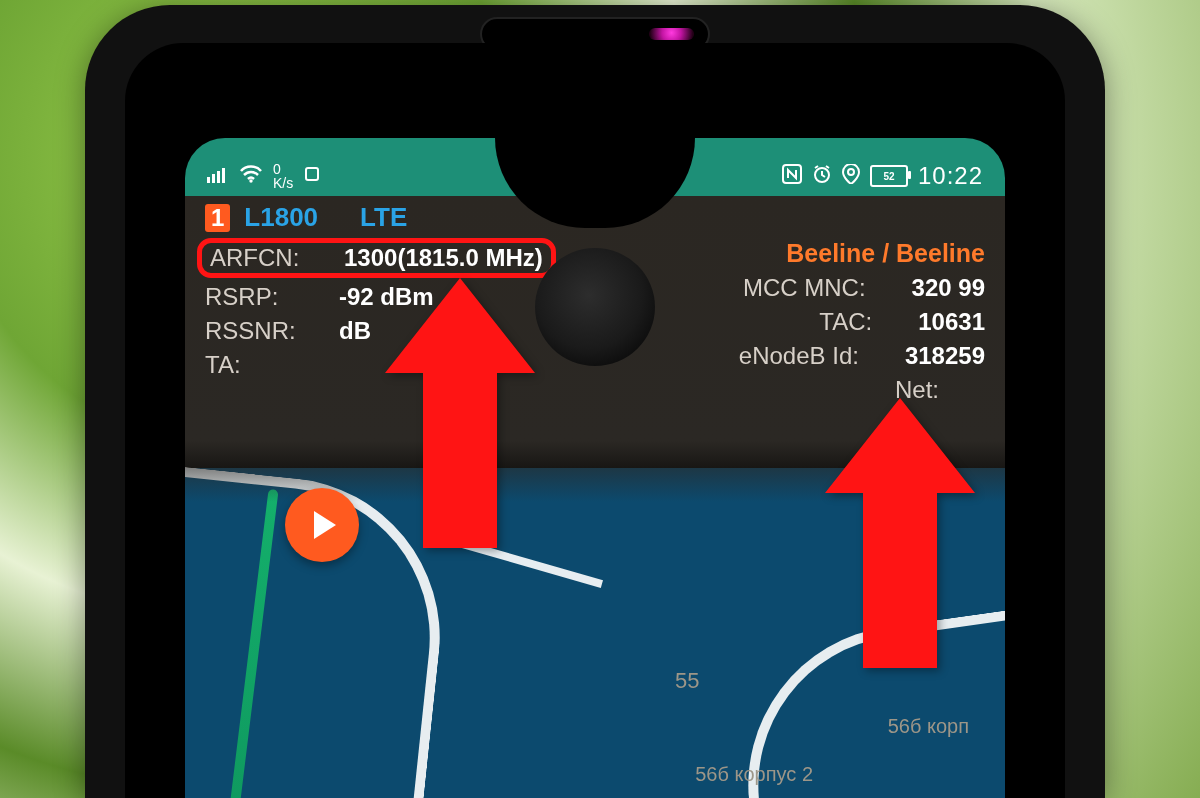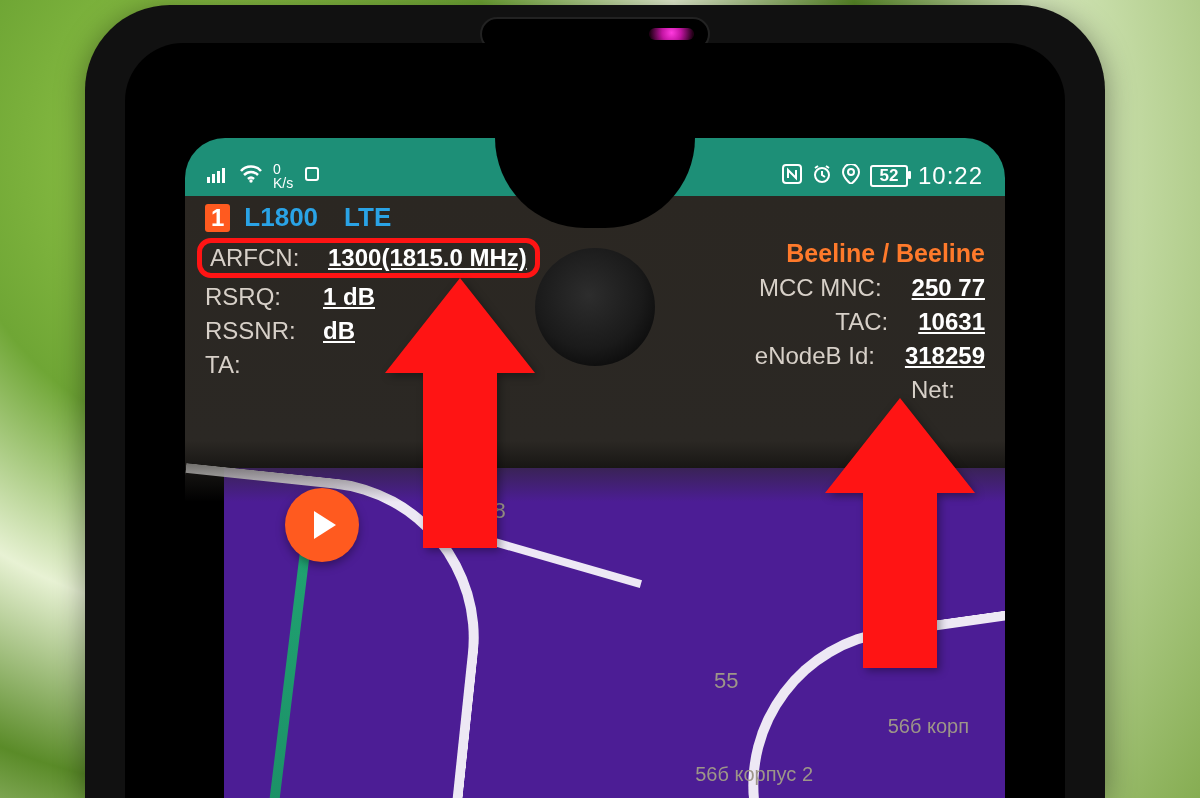--- a/index.html
+++ b/index.html
@@ -69,21 +69,21 @@
     position:relative;z-index:10;
   }
   .sb-left,.sb-right{display:flex;align-items:center;gap:10px;}
   .sb-left .speed{display:flex;flex-direction:column;line-height:0.95;font-size:14px;}
   .battery{
     display:inline-flex;align-items:center;gap:3px;
   }
   .batt-body{
     width:34px;height:18px;border:2px solid #fff;border-radius:3px;position:relative;
     display:flex;align-items:center;justify-content:center;
-    font-size:17px;font-weight:bold;
+    font-size:10px;font-weight:bold;
   }
   .batt-body:after{content:"";position:absolute;right:-5px;top:4px;width:3px;height:8px;background:#fff;border-radius:1px;}
   .time{font-size:24px;letter-spacing:1px;text-align:right;}
   
   .panel{
     background:linear-gradient(#2b2722,#2b2824 80%,rgba(43,40,36,0) 100%);
     color:#e6e6e6;
     padding:6px 20px 20px 20px;
     position:relative;z-index:10;
     min-height:280px;
@@ -91,46 +91,45 @@
   .panel-header{
     display:flex;align-items:center;gap:14px;
     font-size:26px;font-weight:bold;
   }
   .sim{
     background:#ff5a1f;color:#fff;
     padding:0 6px;border-radius:3px;
     font-size:24px;
   }
   .band{color:#2aa3e6;}
-  .tech{color:#2aa3e6;margin-left:12px;}
+  .tech{color:#2aa3e6;margin-left:28px;}
   .panel-body{
     display:flex;justify-content:space-between;
     margin-top:6px;
     font-size:24px;
   }
   .col{display:flex;flex-direction:column;gap:6px;}
   .col.right{text-align:right;}
-  .row{display:flex;gap:8px;white-space:nowrap;}
+  .row{display:flex;gap:24px;white-space:nowrap;}
   .row .lbl{color:#d7d0c8;min-width:110px;text-align:left;}
-  .row .val{font-weight:bold;color:#fff;text-decoration:underline;}
+  .row .val{font-weight:bold;color:#fff;}
   .col.right .row{justify-content:flex-end;}
   .col.right .row .lbl{min-width:auto;margin-right:22px;}
   .operator{color:#ff7a2b;font-weight:bold;font-size:25px;}
   .hl{
     border:5px solid #ff1414;
     border-radius:14px;
     padding:1px 8px;
     margin:-1px -8px;
   }
   
   .map{
     position:absolute;left:0;right:0;top:330px;bottom:0;
-    background:#4c1d95;
+    background:#0c4a6e;
     z-index:1;
-    margin-left:39px;
   }
   .road-a{position:absolute;left:-60px;top:10px;width:300px;height:400px;border-right:10px solid #fff;border-top:10px solid #fff;border-radius:0 160px 0 0;transform:rotate(6deg);opacity:.9;}
   .road-b{position:absolute;right:-30px;top:160px;width:280px;height:260px;border-left:10px solid #fff;border-top:10px solid #fff;border-radius:160px 0 0 0;transform:rotate(-8deg);opacity:.9;}
   .road-c{position:absolute;left:260px;top:90px;width:160px;height:8px;background:#fff;transform:rotate(16deg);opacity:.9;}
   .maplabel{position:absolute;color:#9d9688;font-size:22px;}
   .track{
     position:absolute;left:58px;top:20px;width:10px;height:420px;
     background:linear-gradient(#16c96b,#0ea557);
     transform:rotate(7deg);border-radius:5px;opacity:.8;
   }
@@ -237,37 +236,37 @@
           <span class="band">L1800</span>
           <span class="tech">LTE</span>
         </div>
         <div class="panel-body">
           <div class="col">
             <div class="row hl">
               <span class="lbl">ARFCN:</span>
               <span class="val">1300(1815.0 MHz)</span>
             </div>
             <div class="row">
-              <span class="lbl">RSRQ:</span>
-              <span class="val">1 dB</span>
+              <span class="lbl">RSRP:</span>
+              <span class="val">-92 dBm</span>
             </div>
             <div class="row">
               <span class="lbl">RSSNR:</span>
               <span class="val">dB</span>
             </div>
             <div class="row">
               <span class="lbl">TA:</span>
               <span class="val"></span>
             </div>
           </div>
           <div class="col right">
             <div class="operator">Beeline / Beeline</div>
             <div class="row">
               <span class="lbl">MCC MNC:</span>
-              <span class="val">250 77</span>
+              <span class="val">320 99</span>
             </div>
             <div class="row">
               <span class="lbl">TAC:</span>
               <span class="val">10631</span>
             </div>
             <div class="row">
               <span class="lbl">eNodeB Id:</span>
               <span class="val">318259</span>
             </div>
             <div class="row">

